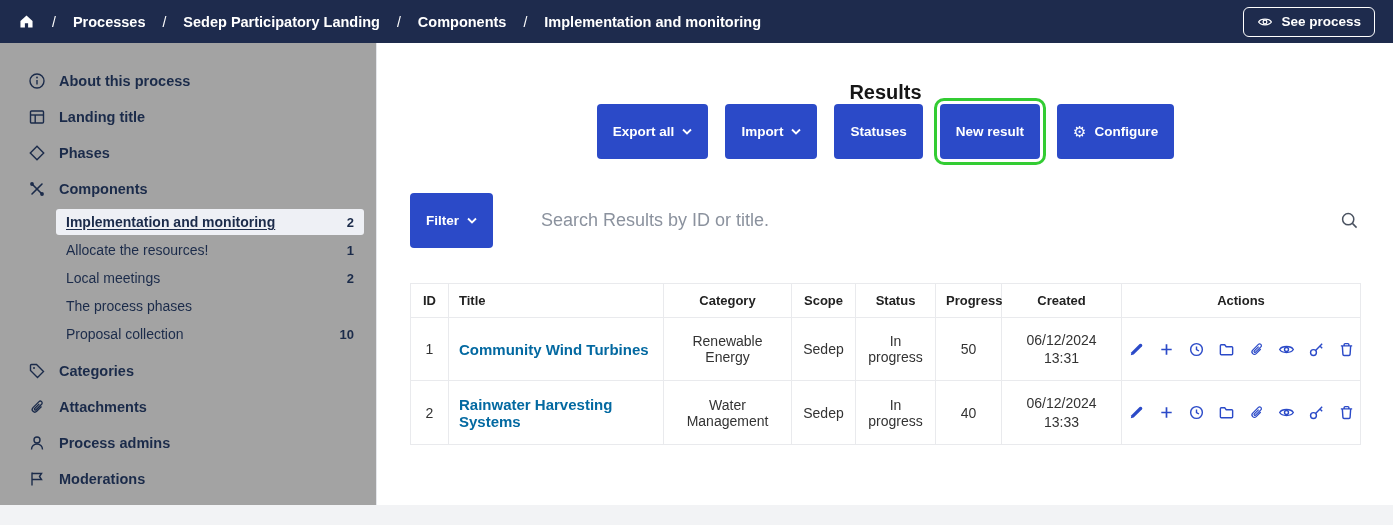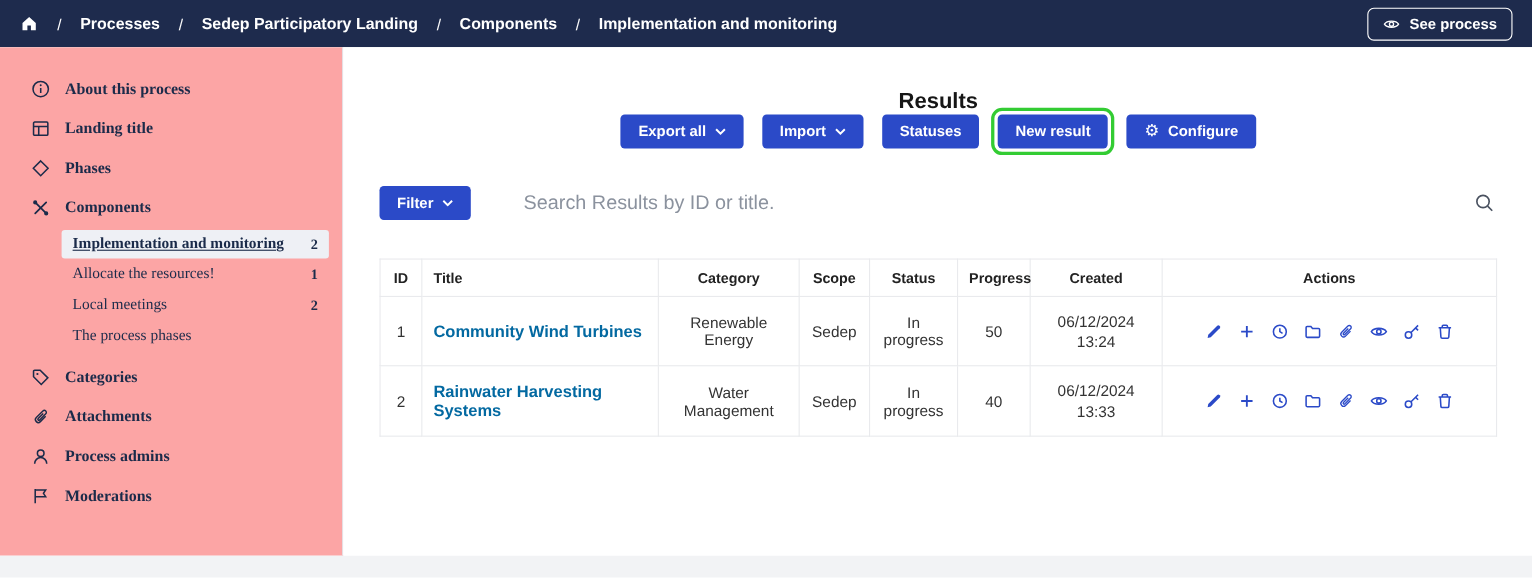--- a/index.html
+++ b/index.html
@@ -26,21 +26,21 @@
     background: transparent; border: 1px solid #fff; border-radius: 6px;
     color: #fff; font-weight: 700; font-size: 13.5px;
     padding: 6px 13px; display: inline-flex; align-items: center; gap: 8px; cursor: pointer;
     font-family: inherit;
   }
 
   
   .layout { display: flex; height: 462px; background: #fff; }
 
   
-  .sidebar { width: 312px; border-right: 1px solid #e4e6ea; padding-top: 20px; background: #fca5a5; flex-shrink: 0; font-family: Liberation Serif, serif; }
+  .sidebar { width: 377px; border-right: 1px solid #e4e6ea; padding-top: 20px; background: #a3a3a3; flex-shrink: 0; }
   .side-item {
     display: flex; align-items: center; gap: 13px;
     padding: 9px 16px 9px 28px; font-size: 14.5px; font-weight: 600;
     color: #1b2b4a; cursor: pointer;
   }
   .side-item .s-icon { width: 18px; height: 18px; display: inline-flex; color: #1b2b4a; flex-shrink: 0; }
   .sub-list { padding: 2px 0 4px 0; }
   .sub-item {
     display: flex; align-items: center; justify-content: space-between;
     margin: 0 12px 2px 56px; padding: 5px 10px; border-radius: 3px;
@@ -51,21 +51,21 @@
   .sub-badge { font-weight: 700; font-size: 13px; min-width: 12px; text-align: right; }
 
   
   .main { flex: 1; padding: 38px 32px 0 33px; background: #fff; overflow: hidden; }
   .main-header { display: flex; align-items: center; justify-content: space-between; flex-direction: column; }
   .page-title { font-size: 20px; font-weight: 700; color: #161616; }
   .toolbar { display: flex; align-items: center; gap: 17px; }
   .btn {
     background: #2b4ac8; color: #fff; border: none; border-radius: 4px;
     font-family: inherit; font-weight: 700; font-size: 13.5px;
-    padding: 8px 16px; display: inline-flex; align-items: center; gap: 8px; cursor: pointer;
+    padding: 20px 16px; display: inline-flex; align-items: center; gap: 8px; cursor: pointer;
     white-space: nowrap;
     text-align: center;
   }
   .btn .gear { font-size: 15px; line-height: 1; }
   .btn-highlight { outline: 3px solid #33cc33; outline-offset: 3px; }
 
   
   .filter-row { display: flex; align-items: center; margin-top: 34px; }
   .search-input {
     flex: 1; border: none; outline: none; margin-left: 48px;
@@ -178,20 +178,24 @@
         <span class="sub-label">Allocate the resources!</span>
         <span class="sub-badge">1</span>
       </div>
       <div class="sub-item">
         <span class="sub-label">Local meetings</span>
         <span class="sub-badge">2</span>
       </div>
       <div class="sub-item">
         <span class="sub-label">The process phases</span>
         <span class="sub-badge"></span>
+      </div>
+      <div class="sub-item">
+        <span class="sub-label">Proposal collection</span>
+        <span class="sub-badge">10</span>
       </div>
     </div>
 
     <div class="side-item">
       <span class="s-icon">
         <svg viewBox="0 0 18 18" fill="none" stroke="currentColor" stroke-width="1.4">
             <path d="M2.5 8.5 V3.5 a1 1 0 0 1 1-1 H8.5 L15.5 9.5 L9.5 15.5 Z"></path>
             <circle cx="6" cy="6" r="1" fill="currentColor" stroke="none"></circle>
           </svg>
       </span>
@@ -308,21 +312,21 @@
 
         <tr>
           <td>1</td>
           <td class="td-title"><a class="result-link">Community Wind Turbines</a></td>
           <td>Renewable Energy</td>
           <td>Sedep</td>
           <td>In progress</td>
           <td>50</td>
           <td>
             <div class="created-line">06/12/2024</div>
-            <div class="created-line">13:24</div>
+            <div class="created-line">13:31</div>
           </td>
           <td>
             <div class="actions-cell">
               <button class="icon-btn">
                   <svg viewBox="0 0 18 18">
                     <path d="M3 15 L3.6 12 L12.3 3.3 a1.5 1.5 0 0 1 2.1 0 l0.3 0.3 a1.5 1.5 0 0 1 0 2.1 L6 14.4 L3 15 Z" fill="currentColor"></path>
                   </svg>
                 </button>
               <button class="icon-btn">
                   <svg viewBox="0 0 18 18" fill="none" stroke="currentColor" stroke-width="1.8">

